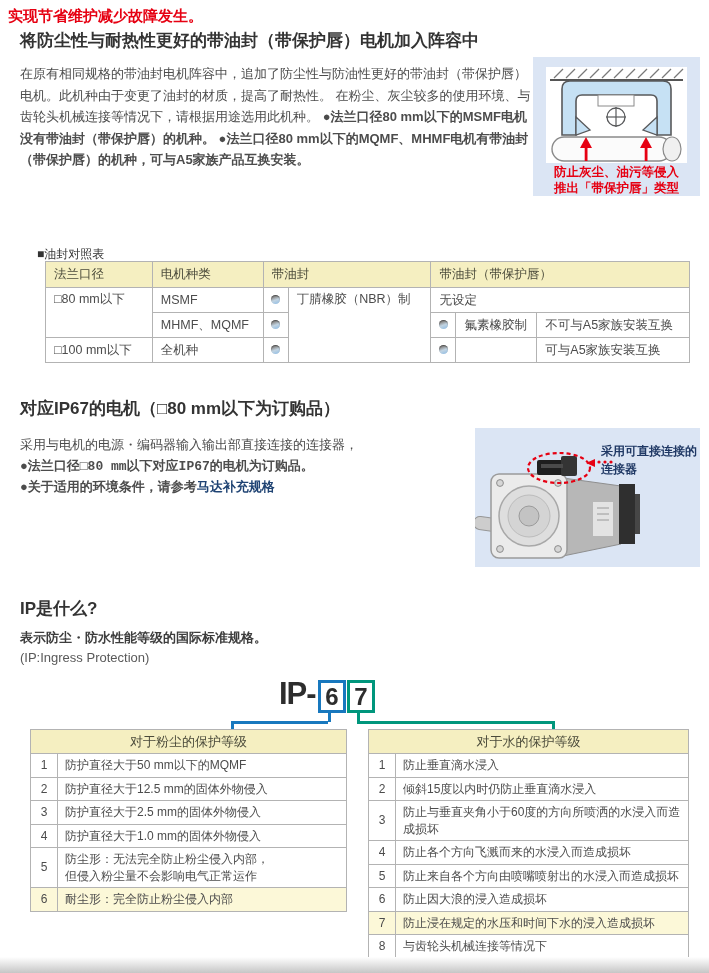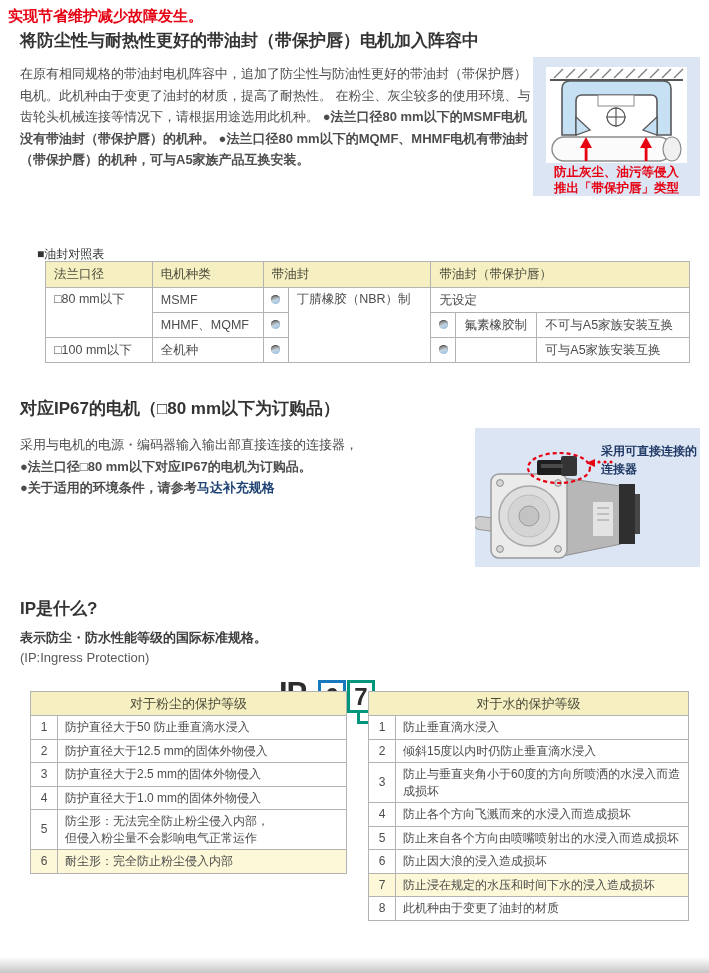--- a/index.html
+++ b/index.html
@@ -16,21 +16,21 @@
   .tagline{position:absolute;left:8px;top:7px;font-size:15px;font-weight:bold;color:var(--accent-red);font-family:Liberation Serif, serif;}
   .h-sec{position:absolute;font-size:17px;font-weight:bold;color:#333;letter-spacing:0;}
   .h-oilseal{left:20px;top:29px;}
   .h-ip67{left:20px;top:397px;}
   .h-ip{left:20px;top:597px;}
 
   .body-text{font-size:13px;line-height:21.5px;color:var(--body-text);}
   .body-oilseal{position:absolute;left:20px;top:63px;width:512px;}
   .body-oilseal b{font-weight:bold;}
   .body-ip67{position:absolute;left:20px;top:434px;width:440px;}
-  .body-ip67 .b{font-weight:bold;}
+  .body-ip67 .b{font-weight:bold;font-family:Liberation Mono, monospace;}
   .body-ip67 a{color:var(--link-blue);font-weight:bold;text-decoration:none;cursor:pointer;}
 
   
   .fig{position:absolute;background:var(--figure-bg);}
   .fig-seal{left:533px;top:57px;width:167px;height:139px;}
   .fig-seal svg{position:absolute;left:13px;top:10px;}
   .fig-seal figcaption{position:absolute;left:0;top:107px;width:100%;text-align:center;
     color:var(--accent-red);font-weight:bold;font-size:12.5px;line-height:16px;}
   .fig-motor{left:475px;top:428px;width:225px;height:139px;}
   .fig-motor svg{position:absolute;left:0;top:0;}
@@ -58,21 +58,21 @@
     font-size:24px;font-weight:bold;color:#2d2d2d;line-height:27px;}
   .ip-box-6{left:318px;border:3px solid var(--accent-blue);}
   .ip-box-7{left:347px;border:3px solid var(--accent-green);}
   .conn{position:absolute;}
   .conn-blue-v{left:328px;top:712px;width:0;height:10px;border-left:3px solid var(--accent-blue);}
   .conn-blue-h{left:231px;top:721px;width:97px;height:10px;border-top:3px solid var(--accent-blue);border-left:3px solid var(--accent-blue);}
   .conn-green-v{left:357px;top:712px;width:0;height:10px;border-left:3px solid var(--accent-green);}
   .conn-green-h{left:357px;top:721px;width:198px;height:10px;border-top:3px solid var(--accent-green);border-right:3px solid var(--accent-green);}
 
   
-  .tbl-ip{position:absolute;top:691px;font-size:12px;border-radius:15px;}
+  .tbl-ip{position:absolute;top:729px;font-size:12px;border-radius:15px;}
   .tbl-ip td{padding:3px 7px;line-height:16.5px;}
   .tbl-dust{left:30px;width:317px;}
   .tbl-water{left:368px;width:321px;}
   .tbl-ip tr.head td{background:var(--table-header-bg);text-align:center;padding:3px;line-height:17px;color:#4a4a3a;font-size:13px;}
   .tbl-ip td.num{width:27px;text-align:center;}
   .tbl-ip td.desc{white-space:pre-line;}
   .tbl-ip tr.hl td{background:var(--highlight-bg);}
 
   .page-shadow{position:absolute;left:0;top:957px;width:709px;height:16px;
     background:linear-gradient(#ffffff,#c6c6c6);}
@@ -234,21 +234,21 @@
   <div class="conn conn-green-v"></div>
   <div class="conn conn-green-h"></div>
 
   <table class="tbl tbl-ip tbl-dust">
     <tbody>
         <tr class="head">
       <td colspan="2">对于粉尘的保护等级</td>
         </tr>
     <tr>
           <td class="num">1</td>
-      <td class="desc">防护直径大于50 防止垂直滴水浸入</td>
+      <td class="desc">防护直径大于50 mm以下的MQMF</td>
         </tr>
     <tr>
           <td class="num">2</td>
       <td class="desc">防护直径大于12.5 mm的固体外物侵入</td>
         </tr>
     <tr>
           <td class="num">3</td>
       <td class="desc">防护直径大于2.5 mm的固体外物侵入</td>
         </tr>
     <tr>
@@ -296,19 +296,19 @@
     <tr>
           <td class="num">6</td>
       <td class="desc">防止因大浪的浸入造成损坏</td>
         </tr>
     <tr class="hl">
           <td class="num">7</td>
       <td class="desc">防止浸在规定的水压和时间下水的浸入造成损坏</td>
         </tr>
     <tr>
           <td class="num">8</td>
-      <td class="desc">此机种由于变更了油封的材质</td>
+      <td class="desc">与齿轮头机械连接等情况下</td>
         </tr>
   </tbody>
     </table>
 
   <div class="page-shadow"></div>
 </div>
 
 </body></html>

